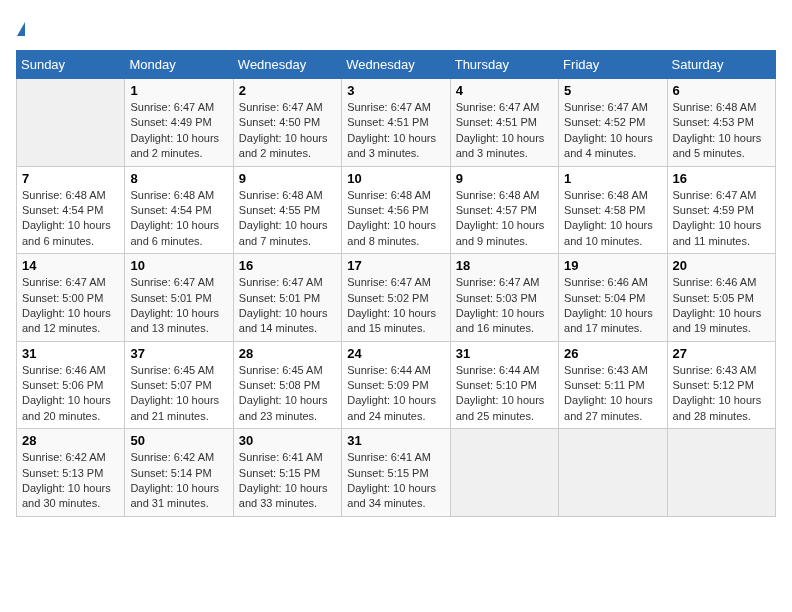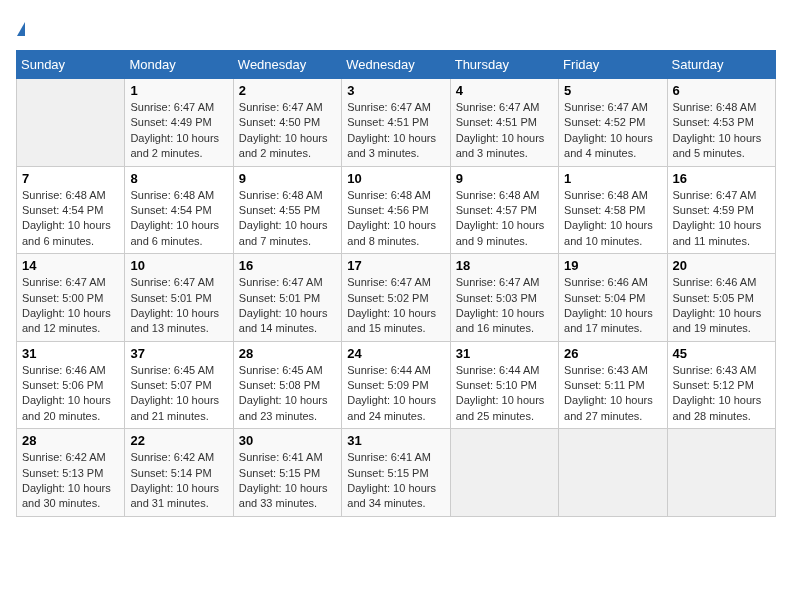--- a/index.html
+++ b/index.html
@@ -221,31 +221,31 @@
         </td>
         <td>
           <span class="day-number">31</span>
           <div class="day-info">Sunrise: 6:44 AM<br>Sunset: 5:10 PM<br>Daylight: 10 hours<br>and 25 minutes.</div>
         </td>
         <td>
           <span class="day-number">26</span>
           <div class="day-info">Sunrise: 6:43 AM<br>Sunset: 5:11 PM<br>Daylight: 10 hours<br>and 27 minutes.</div>
         </td>
         <td>
-          <span class="day-number">45</span>
+          <span class="day-number">27</span>
           <div class="day-info">Sunrise: 6:43 AM<br>Sunset: 5:12 PM<br>Daylight: 10 hours<br>and 28 minutes.</div>
         </td>
       </tr>
       <tr>
         <td>
           <span class="day-number">28</span>
           <div class="day-info">Sunrise: 6:42 AM<br>Sunset: 5:13 PM<br>Daylight: 10 hours<br>and 30 minutes.</div>
         </td>
         <td>
-          <span class="day-number">22</span>
+          <span class="day-number">50</span>
           <div class="day-info">Sunrise: 6:42 AM<br>Sunset: 5:14 PM<br>Daylight: 10 hours<br>and 31 minutes.</div>
         </td>
         <td>
           <span class="day-number">30</span>
           <div class="day-info">Sunrise: 6:41 AM<br>Sunset: 5:15 PM<br>Daylight: 10 hours<br>and 33 minutes.</div>
         </td>
         <td>
           <span class="day-number">31</span>
           <div class="day-info">Sunrise: 6:41 AM<br>Sunset: 5:15 PM<br>Daylight: 10 hours<br>and 34 minutes.</div>
         </td>

